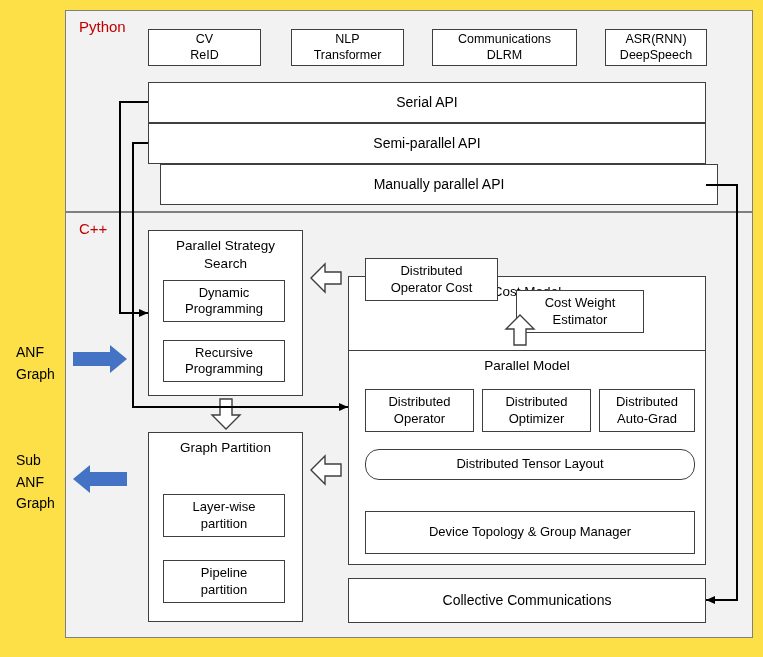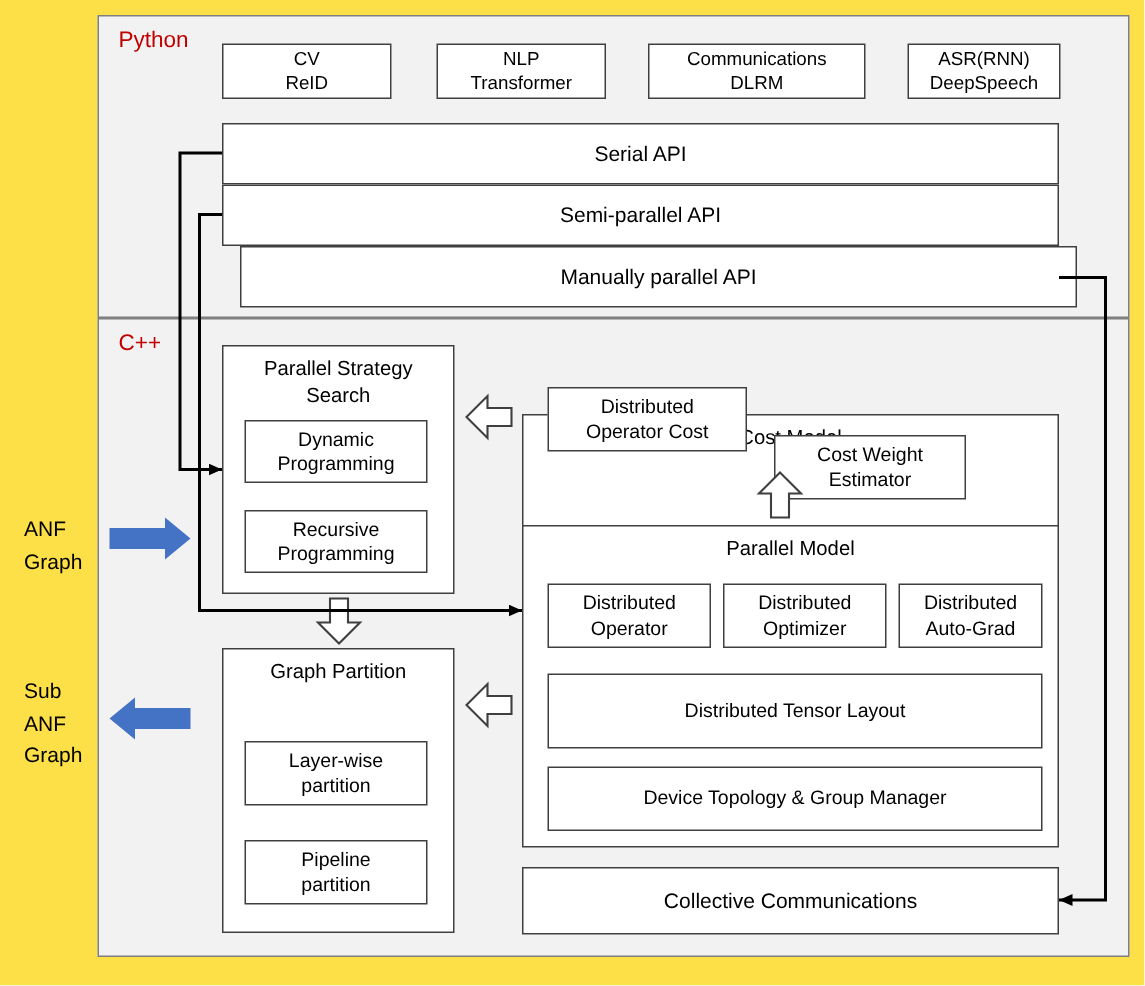--- a/index.html
+++ b/index.html
@@ -71,21 +71,21 @@
 
   <div class="container-box" style="left:348px; top:350px; width:358px; height:215px;">
     <div class="container-title">Parallel Model</div>
   </div>
   <div class="box fs13" style="left:365px; top:389px; width:109px; height:43px;">Distributed
 Operator</div>
   <div class="box fs13" style="left:482px; top:389px; width:109px; height:43px;">Distributed
 Optimizer</div>
   <div class="box fs13" style="left:599px; top:389px; width:96px; height:43px;">Distributed
 Auto-Grad</div>
-  <div class="box fs13" style="left:365px; top:449px; width:330px; height:50px;">Distributed Tensor Layout</div>
+  <div class="box fs13" style="left:365px; top:449px; width:330px; height:31px;border-radius:14px;">Distributed Tensor Layout</div>
   <div class="box fs13" style="left:365px; top:511px; width:330px; height:43px;">Device Topology &amp; Group Manager</div>
 
   <div class="container-box" style="left:148px; top:432px; width:155px; height:190px;">
     <div class="container-title">Graph Partition</div>
   </div>
   <div class="box fs13" style="left:163px; top:494px; width:122px; height:43px;">Layer-wise
 partition</div>
   <div class="box fs13" style="left:163px; top:560px; width:122px; height:43px;">Pipeline
 partition</div>
 

